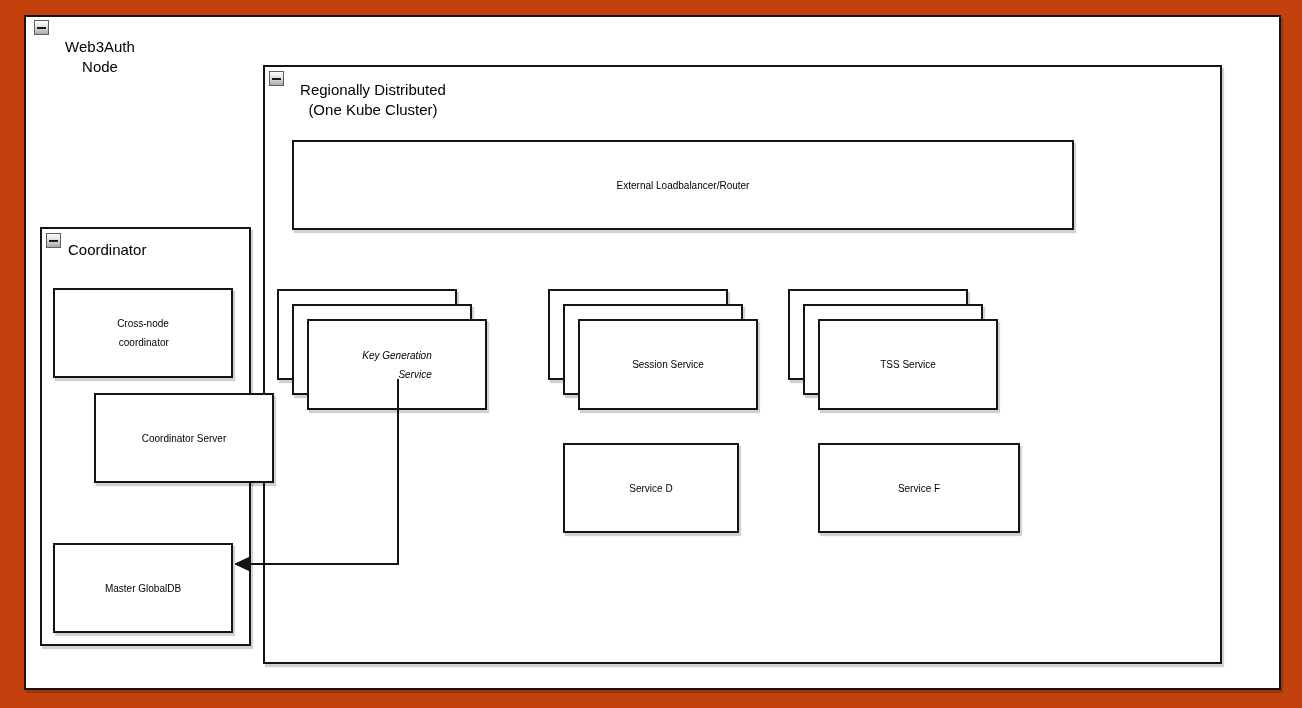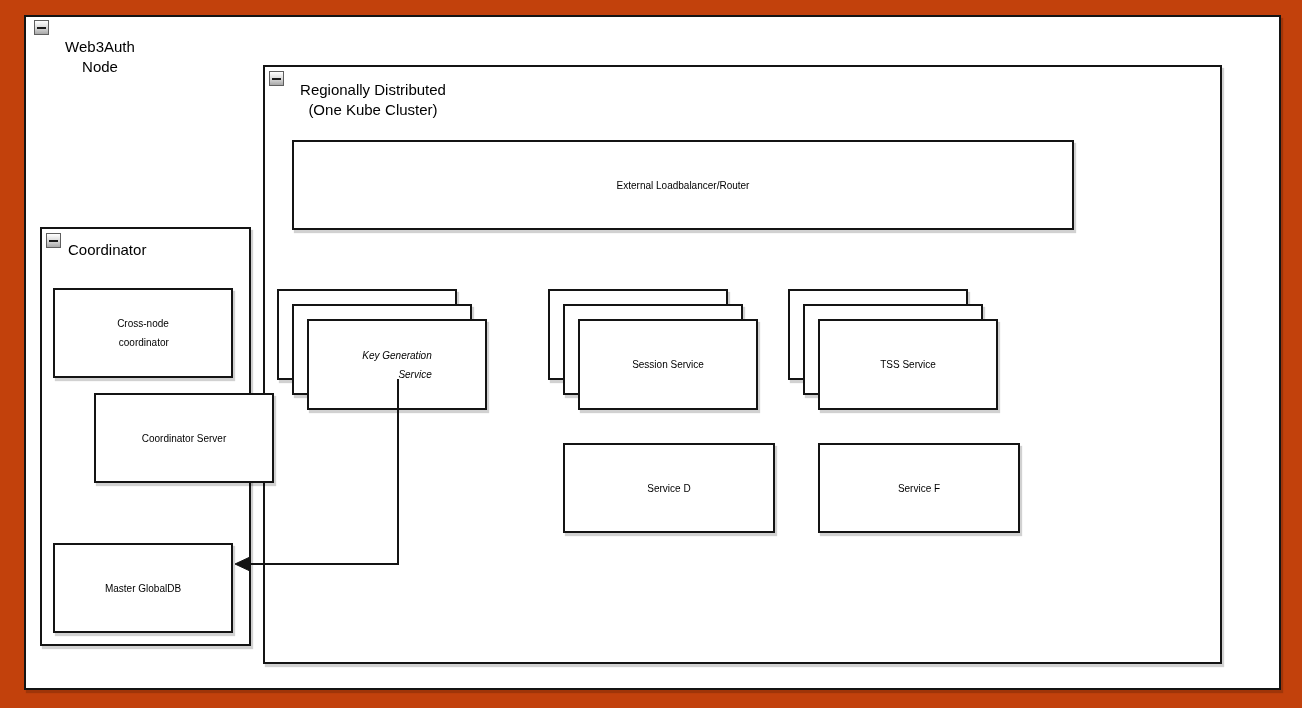--- a/index.html
+++ b/index.html
@@ -119,21 +119,21 @@
     </div>
 
     <div class="stack" style="left:523px; top:222px;">
       <div class="shape s-back"></div>
       <div class="shape s-middle"></div>
       <div class="shape s-front">
         <div class="box-label">TSS Service</div>
       </div>
     </div>
 
-    <div class="shape" style="left:298px; top:376px; width:212px; height:90px;">
+    <div class="shape" style="left:298px; top:376px; width:176px; height:90px;">
       <div class="box-label">Service D</div>
     </div>
 
     <div class="shape" style="left:553px; top:376px; width:202px; height:90px;">
       <div class="box-label">Service F</div>
     </div>
   </div>
 
   <div class="shape" style="left:40px; top:227px; width:211px; height:419px;padding-left:43px;">
     <span class="collapse" style="left:4px; top:4px;">

